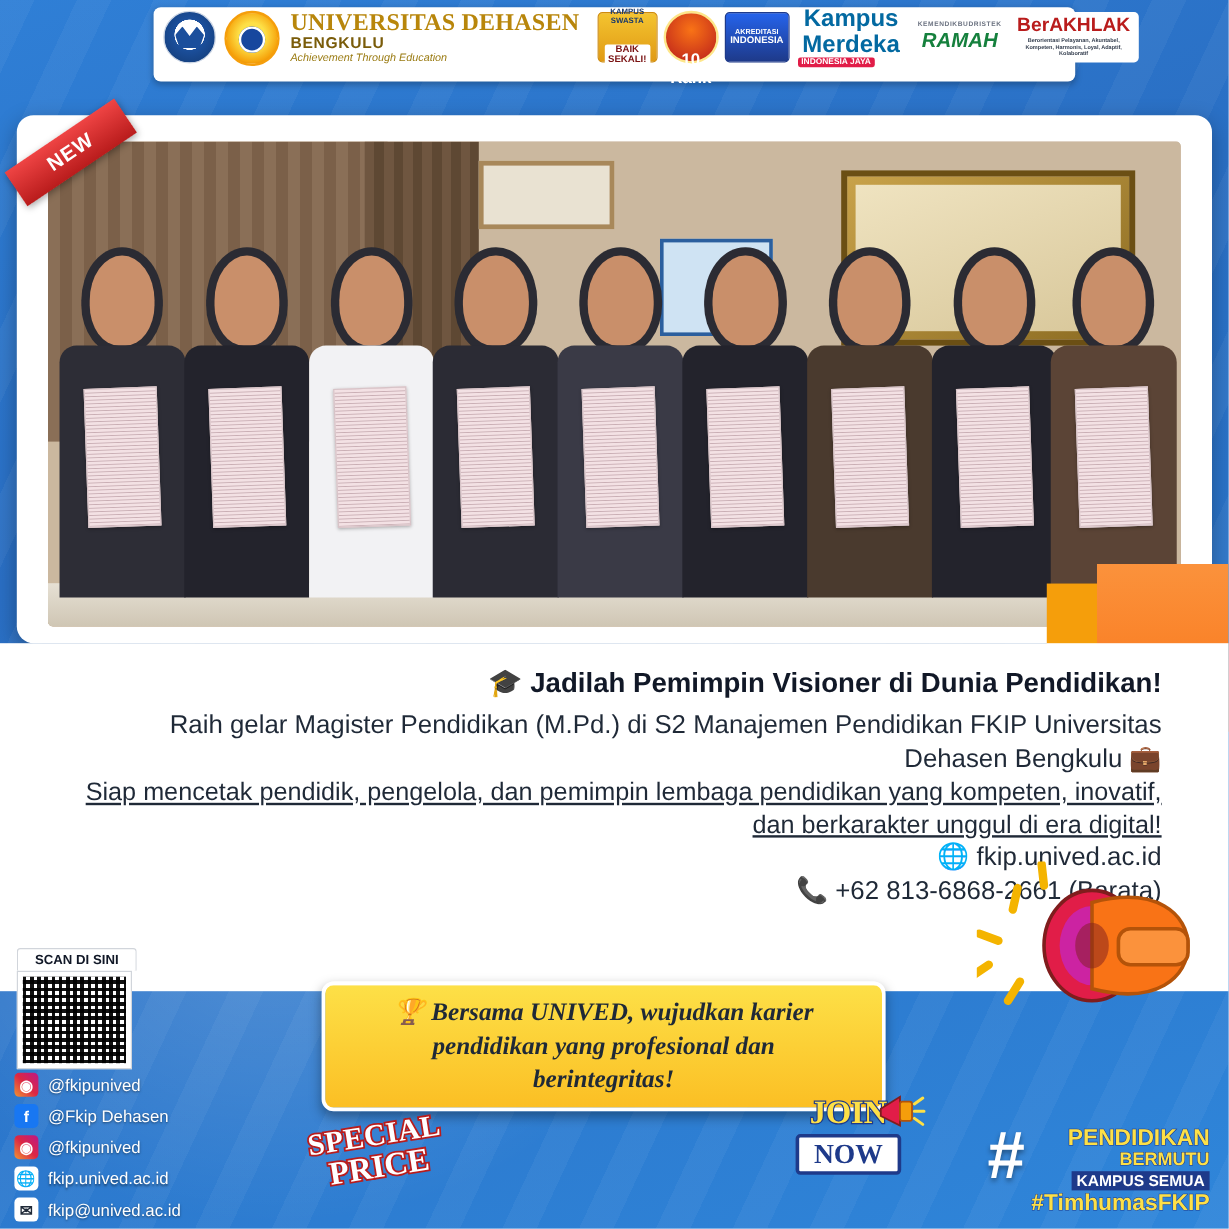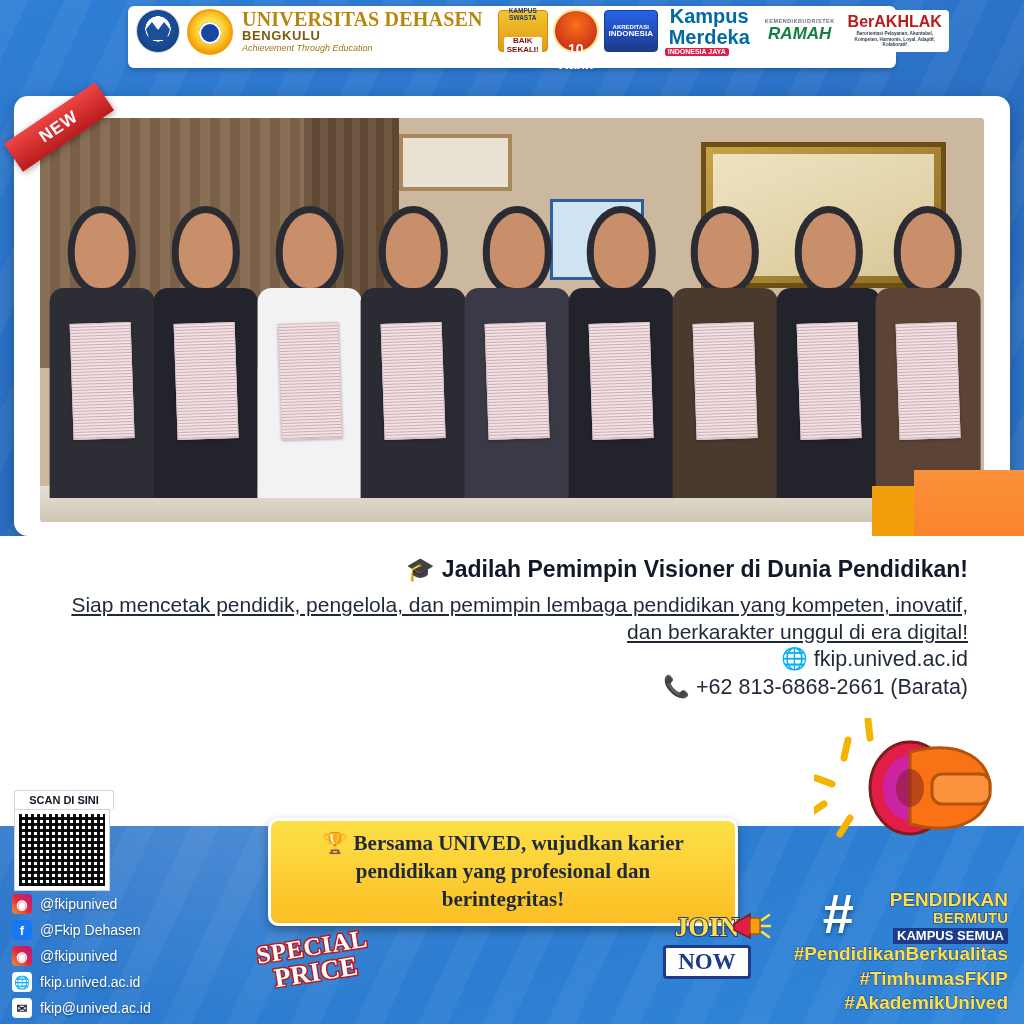--- a/index.html
+++ b/index.html
@@ -264,21 +264,21 @@
     border: 3px solid #fff;
     border-radius: 10px;
     box-shadow: 0 4px 10px rgba(0,0,0,.35);
     display:flex; align-items:center; justify-content:center;
     text-align:center;
     z-index: 6;
     padding: 4px 14px;
   }
   .callout .c-text {
     font-family: "Liberation Serif", serif;
-    font-weight: bold;
+    font-style: italic; font-weight: bold;
     font-size: 21px; color:#1f2937; line-height: 1.32;
   }
 
   
   .qr-block {
     position:absolute; left: 14px; top: 790px;
     width: 100px; z-index: 6;
   }
   .qr-title {
     background:#fff; color:#111827; font-size: 11px; font-weight: bold;
@@ -514,20 +514,21 @@
 
   <div class="orange-ribbon2"></div>
   <div class="orange-ribbon"></div>
 
   <div class="text-panel">
     <div class="body-copy">
       <div class="headline">
         <span>🎓</span>
         <span>Jadilah Pemimpin Visioner di Dunia Pendidikan!</span>
       </div>
+      <div class="line">Raih gelar Magister Pendidikan (M.Pd.) di S2 Manajemen Pendidikan FKIP Universitas Dehasen Bengkulu 💼</div>
       <div class="line small">Siap mencetak pendidik, pengelola, dan pemimpin lembaga pendidikan yang kompeten, inovatif, dan berkarakter unggul di era digital!</div>
       <div class="line">
         <span>🌐</span>
         <span>fkip.unived.ac.id</span>
       </div>
       <div class="line">
         <span>📞</span>
         <span>+62 813-6868-2661 (Barata)</span>
       </div>
     </div>
@@ -601,17 +602,15 @@
     </svg>
   </div>
 
   <div class="hashtags">
     <div class="hash-big">
       <span class="sym">#</span>
       <div class="l1">PENDIDIKAN</div>
       <div class="l2">BERMUTU</div>
       <div class="l3">KAMPUS SEMUA</div>
     </div>
-    <div class="hash-line">#PendidikanBerkualitas</div>
     <div class="hash-line">#TimhumasFKIP</div>
-    <div class="hash-line">#AkademikUnived</div>
   </div>
 </div>
 
 </body></html>

